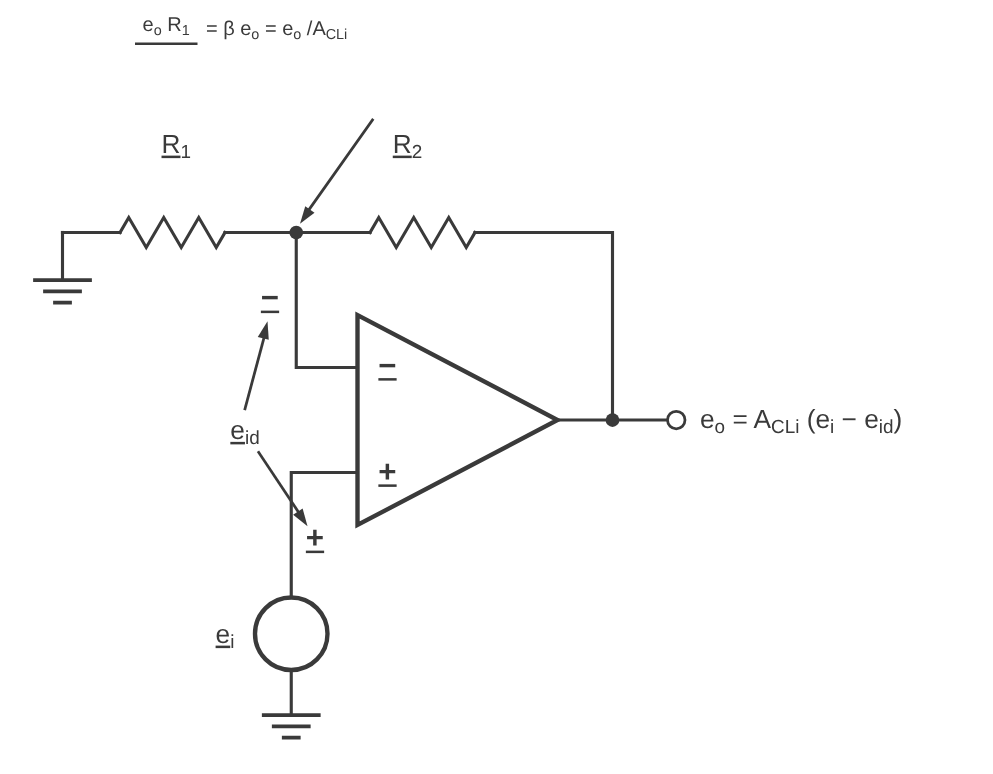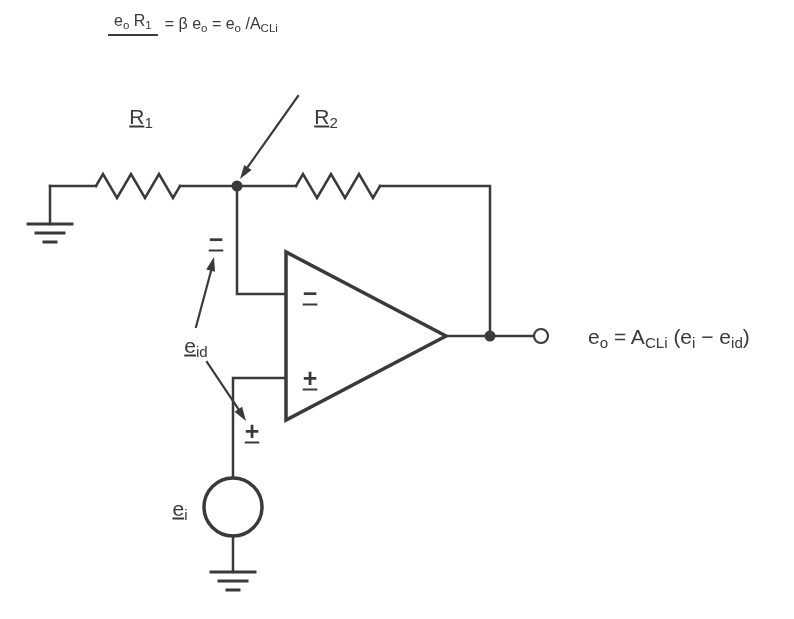--- a/index.html
+++ b/index.html
@@ -99,17 +99,17 @@
   <div class="lbl sign center" style="left:216px;top:239px;">−</div>
 
   <div class="lbl sign center" style="left:252px;top:431px;">+</div>
 
   <div class="lbl center" style="left:196px;top:345px;"><span>e</span><span class="sub">id</span></div>
 
   <div class="lbl sign center" style="left:310px;top:293px;">−</div>
 
   <div class="lbl sign center" style="left:310px;top:378px;">+</div>
 
-  <div class="lbl vcenter" style="left:588px;top:336px;"><span>e</span><span class="sub">o</span><span> = A</span><span class="sub">CLi</span><span> (e</span><span class="sub">i</span><span> − e</span><span class="sub">id</span><span>)</span></div>
+  <div class="lbl vcenter" style="left:560px;top:336px;"><span>e</span><span class="sub">o</span><span> = A</span><span class="sub">CLi</span><span> (e</span><span class="sub">i</span><span> − e</span><span class="sub">id</span><span>)</span></div>
 
   <div class="lbl center" style="left:180px;top:508px;"><span>e</span><span class="sub">i</span></div>
 
 </div>
 
 </body></html>

